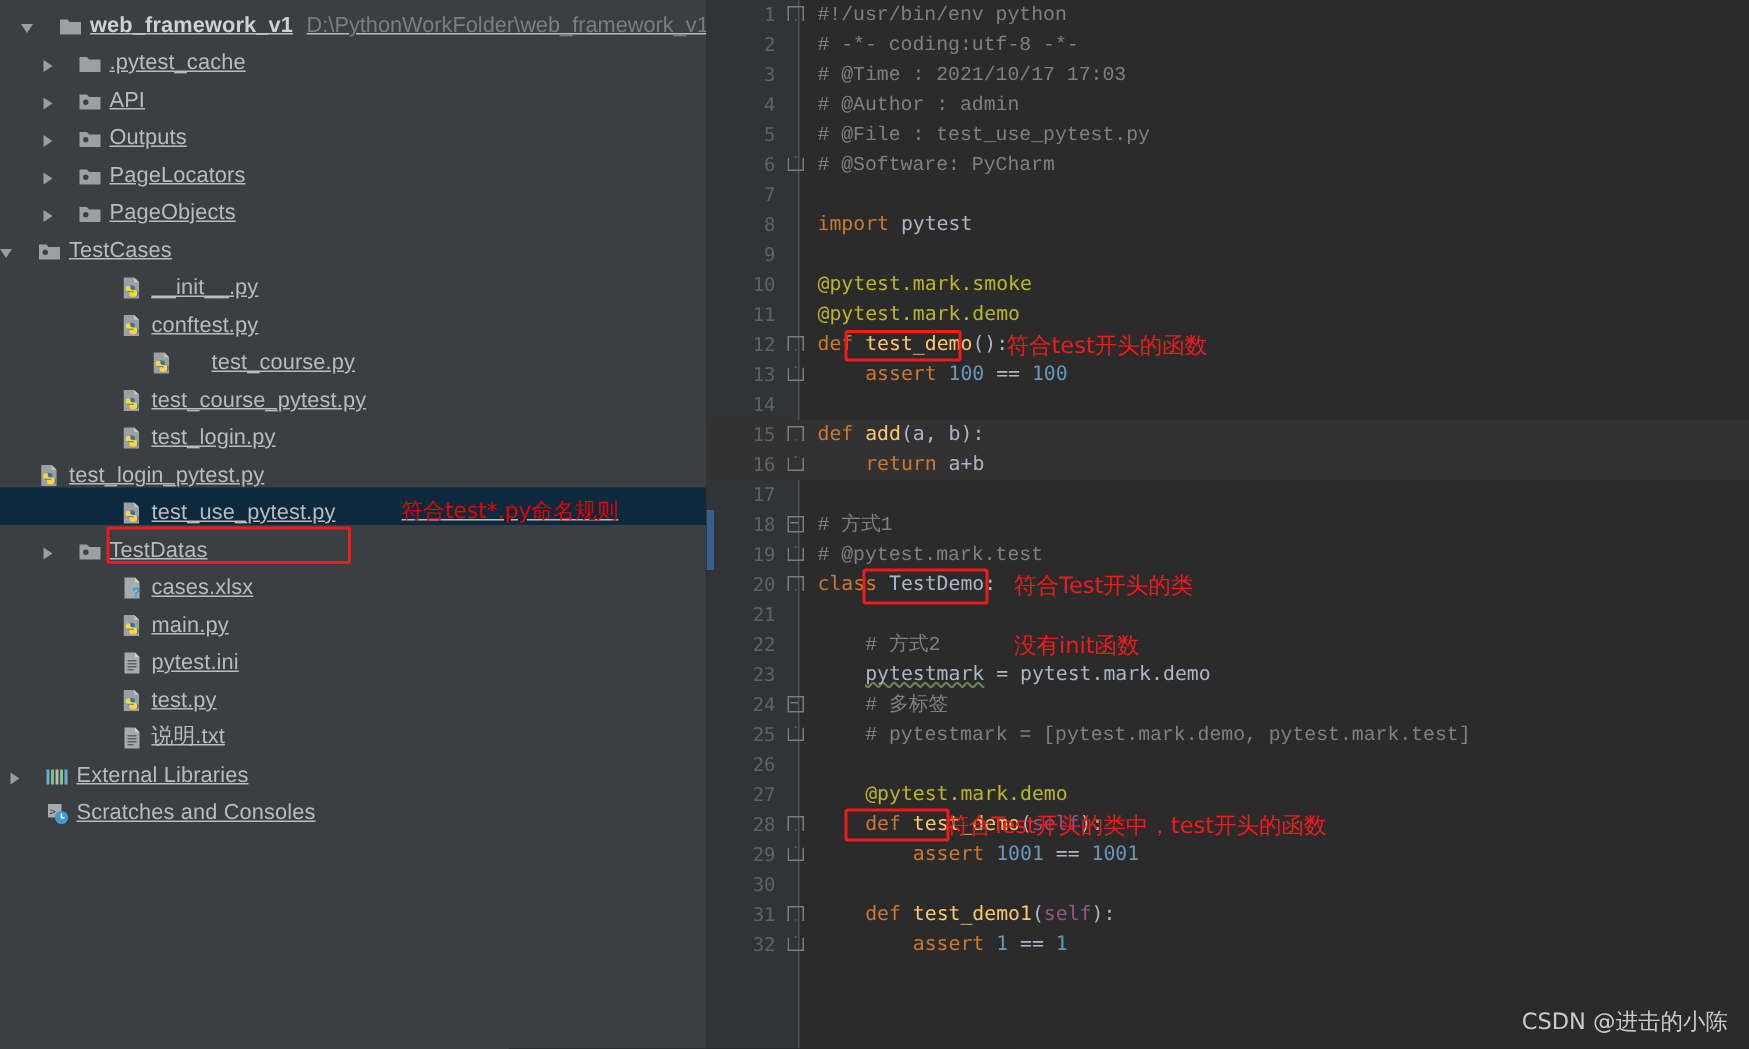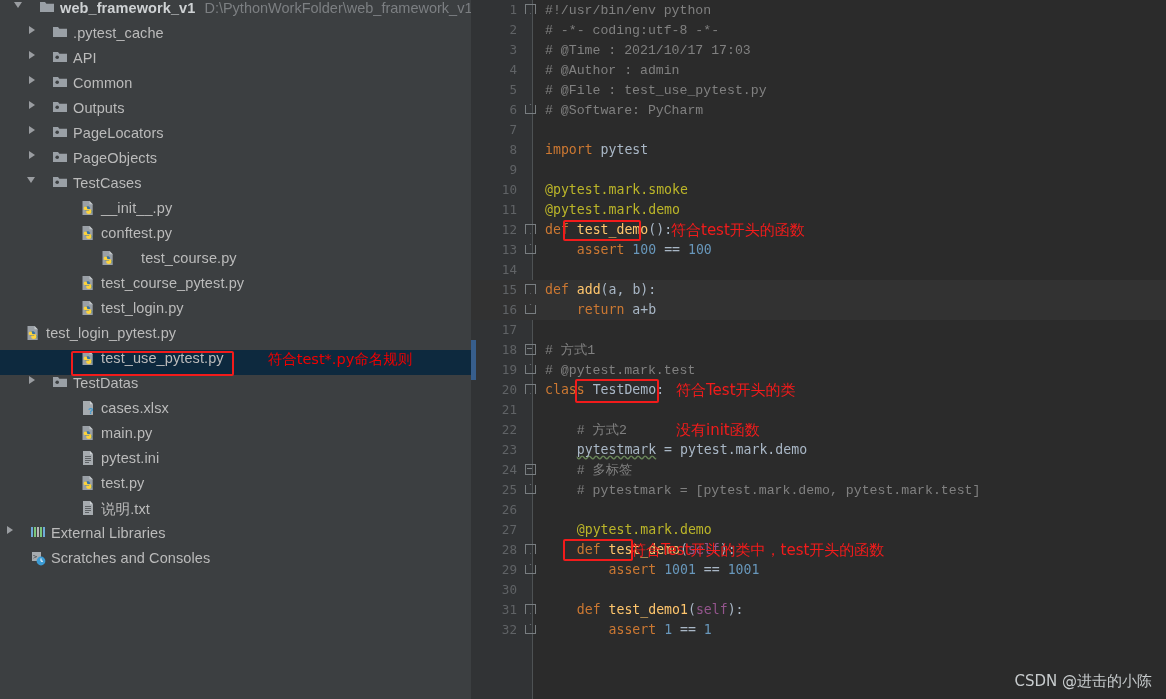--- a/index.html
+++ b/index.html
@@ -15,25 +15,26 @@
   #sidebar {
     width: 471px; height: 699px;
     background: #3c3f41;
     position: relative;
     overflow: hidden;
     flex: 0 0 471px;
   }
   .tree-row {
     height: 25px;
     display: flex;
-    align-items: flex-start;
+    align-items: flex-end;
     position: relative;
     white-space: nowrap;
     font-size: 14.5px;
     color: #bbbbbb;
+    text-decoration: underline;
   }
   .tree-row.selected { background: #0d293e; }
   .arrow {
     width: 11px; height: 11px;
     flex: 0 0 11px;
     position: relative;
   }
   .arrow.right::before {
     content: "";
     position: absolute; left: 2px; top: 1px;
@@ -220,53 +221,43 @@
           <span class="label">API</span>
         </div>
         <div class="tree-row" style="padding-left: 27px;">
           <span class="arrow right"></span>
           <span class="icon" style="margin-left: 14px;">
             <svg width="16" height="14" viewBox="0 0 16 14">
               <path d="M1 2h5l1.4 1.7H15V12H1z" fill="#9aa0a6"></path>
               <circle cx="5.2" cy="7.2" r="1.8" fill="#3c3f41"></circle>
             </svg>
           </span>
-          <span class="label">Common</span>
+          <span class="label">Outputs</span>
         </div>
         <div class="tree-row" style="padding-left: 27px;">
           <span class="arrow right"></span>
           <span class="icon" style="margin-left: 14px;">
             <svg width="16" height="14" viewBox="0 0 16 14">
               <path d="M1 2h5l1.4 1.7H15V12H1z" fill="#9aa0a6"></path>
               <circle cx="5.2" cy="7.2" r="1.8" fill="#3c3f41"></circle>
             </svg>
           </span>
-          <span class="label">Outputs</span>
+          <span class="label">PageLocators</span>
         </div>
         <div class="tree-row" style="padding-left: 27px;">
           <span class="arrow right"></span>
           <span class="icon" style="margin-left: 14px;">
             <svg width="16" height="14" viewBox="0 0 16 14">
               <path d="M1 2h5l1.4 1.7H15V12H1z" fill="#9aa0a6"></path>
               <circle cx="5.2" cy="7.2" r="1.8" fill="#3c3f41"></circle>
             </svg>
           </span>
-          <span class="label">PageLocators</span>
-        </div>
-        <div class="tree-row" style="padding-left: 27px;">
-          <span class="arrow right"></span>
-          <span class="icon" style="margin-left: 14px;">
-            <svg width="16" height="14" viewBox="0 0 16 14">
-              <path d="M1 2h5l1.4 1.7H15V12H1z" fill="#9aa0a6"></path>
-              <circle cx="5.2" cy="7.2" r="1.8" fill="#3c3f41"></circle>
-            </svg>
-          </span>
           <span class="label">PageObjects</span>
         </div>
-        <div class="tree-row" style="padding-left: 27px;">
+        <div class="tree-row" style="">
           <span class="arrow down"></span>
           <span class="icon" style="margin-left: 14px;">
             <svg width="16" height="14" viewBox="0 0 16 14">
               <path d="M1 2h5l1.4 1.7H15V12H1z" fill="#9aa0a6"></path>
               <circle cx="5.2" cy="7.2" r="1.8" fill="#3c3f41"></circle>
             </svg>
           </span>
           <span class="label">TestCases</span>
         </div>
         <div class="tree-row" style="padding-left: 55px;">

